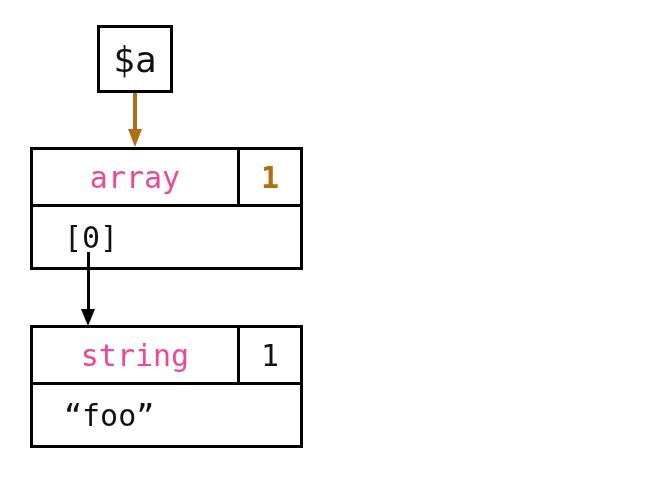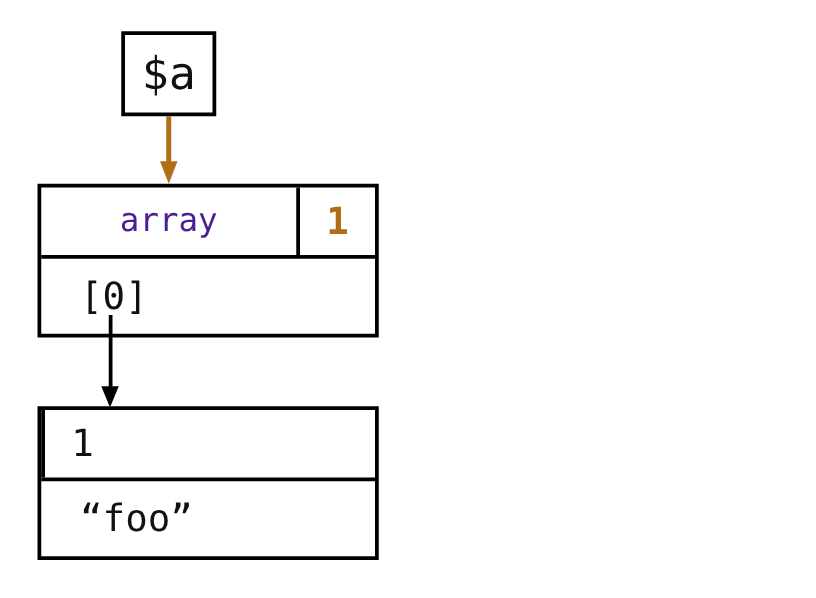--- a/index.html
+++ b/index.html
@@ -39,22 +39,22 @@
     background: var(--bg);
   }
   .node-header {
     display: flex;
     height: 57px;
     border-bottom: 3px solid var(--line);
   }
   .type-cell {
     flex: 1;
     display: flex; align-items: center; justify-content: center;
-    font-size: 26px;
-    color: #4c1d95;
+    font-size: 30px;
+    color: #ec4899;
     border-radius: 25px;
   }
   .refcount-cell {
     width: 63px;
     border-left: 3px solid var(--line);
     display: flex; align-items: center; justify-content: center;
     font-size: 30px;
     color: #111;
   }
   .refcount-accent { color: var(--accent); font-weight: bold; }
@@ -122,20 +122,23 @@
     <div class="node-value">
       <span>[0]</span>
     </div>
   </div>
 
   <div class="arrow-stem stem-black"></div>
   <div class="head-black"></div>
 
   <div class="node string-node">
     <div class="node-header">
+      <div class="type-cell">
+        <span>string</span>
+      </div>
       <div class="refcount-cell">
         <span>1</span>
       </div>
     </div>
     <div class="node-value">
       <span>“foo”</span>
     </div>
   </div>
 
 </div>

